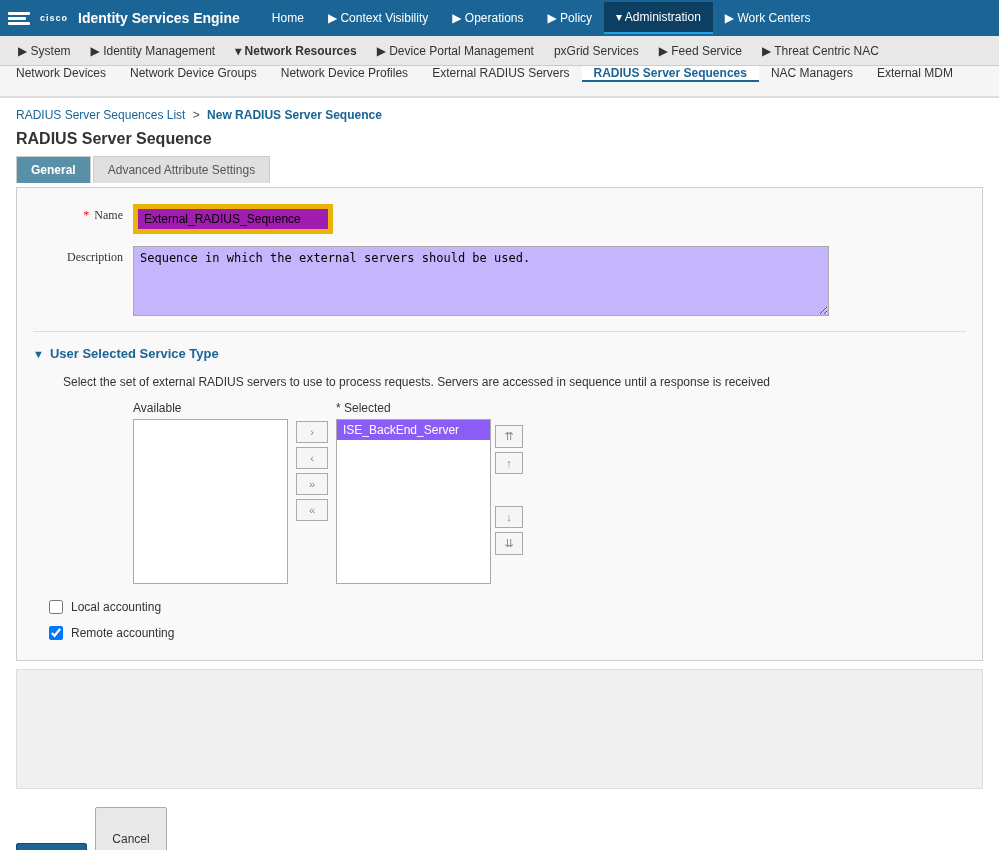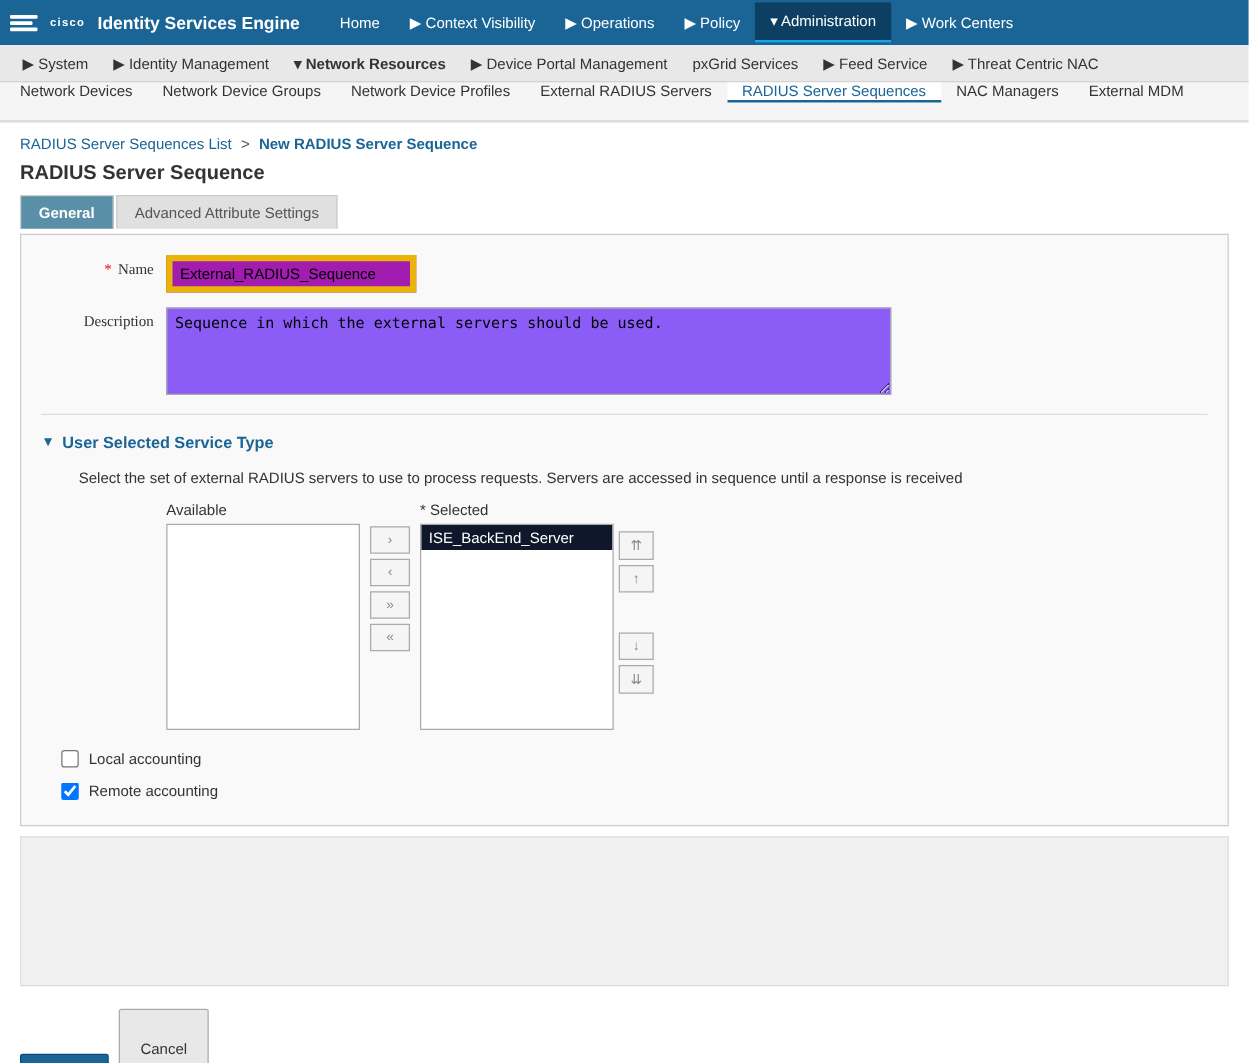--- a/index.html
+++ b/index.html
@@ -106,21 +106,21 @@
       padding: 0 12px;
       display: flex;
       align-items: center;
       white-space: nowrap;
       border-bottom: 2px solid transparent;
       margin-bottom: -2px;
     }
     .third-nav-links li.active a {
       color: #1a6496;
       border-bottom: 2px solid #1a6496;
-      font-weight: normal;
+      font-weight: bold;
       background: #fff;
     }
 
     
     .breadcrumb {
       padding: 10px 16px 4px;
       font-size: 12px;
     }
     .breadcrumb a { color: #1a6496; text-decoration: none; }
     .breadcrumb .current { color: #1a6496; font-weight: bold; }
@@ -185,24 +185,24 @@
       border: 5px solid #eab308;
       padding: 3px 6px;
       font-size: 12px;
       width: 200px;
       background: #a21caf;
     }
     .form-input textarea {
       border: 1px solid #aaa;
       padding: 4px 6px;
       font-size: 12px;
-      width: 580px;
+      width: 696px;
       height: 70px;
       resize: vertical;
-      background: #8b5cf6;
+      background: #c4b5fd;
     }
 
     
     .section-header {
       display: flex;
       align-items: center;
       color: #1a6496;
       font-size: 13px;
       font-weight: bold;
       padding: 10px 0 6px;
@@ -246,21 +246,21 @@
       width: 155px;
       height: 165px;
       overflow-y: auto;
       font-size: 12px;
     }
     .transfer-list-item {
       padding: 3px 6px;
       cursor: pointer;
     }
     .transfer-list-item.selected {
-      background: #0f172a;
+      background: #8b5cf6;
       color: #fff;
     }
     .transfer-buttons {
       display: flex;
       flex-direction: column;
       justify-content: center;
       gap: 4px;
       padding: 20px 4px 0;
     }
     .transfer-btn {

